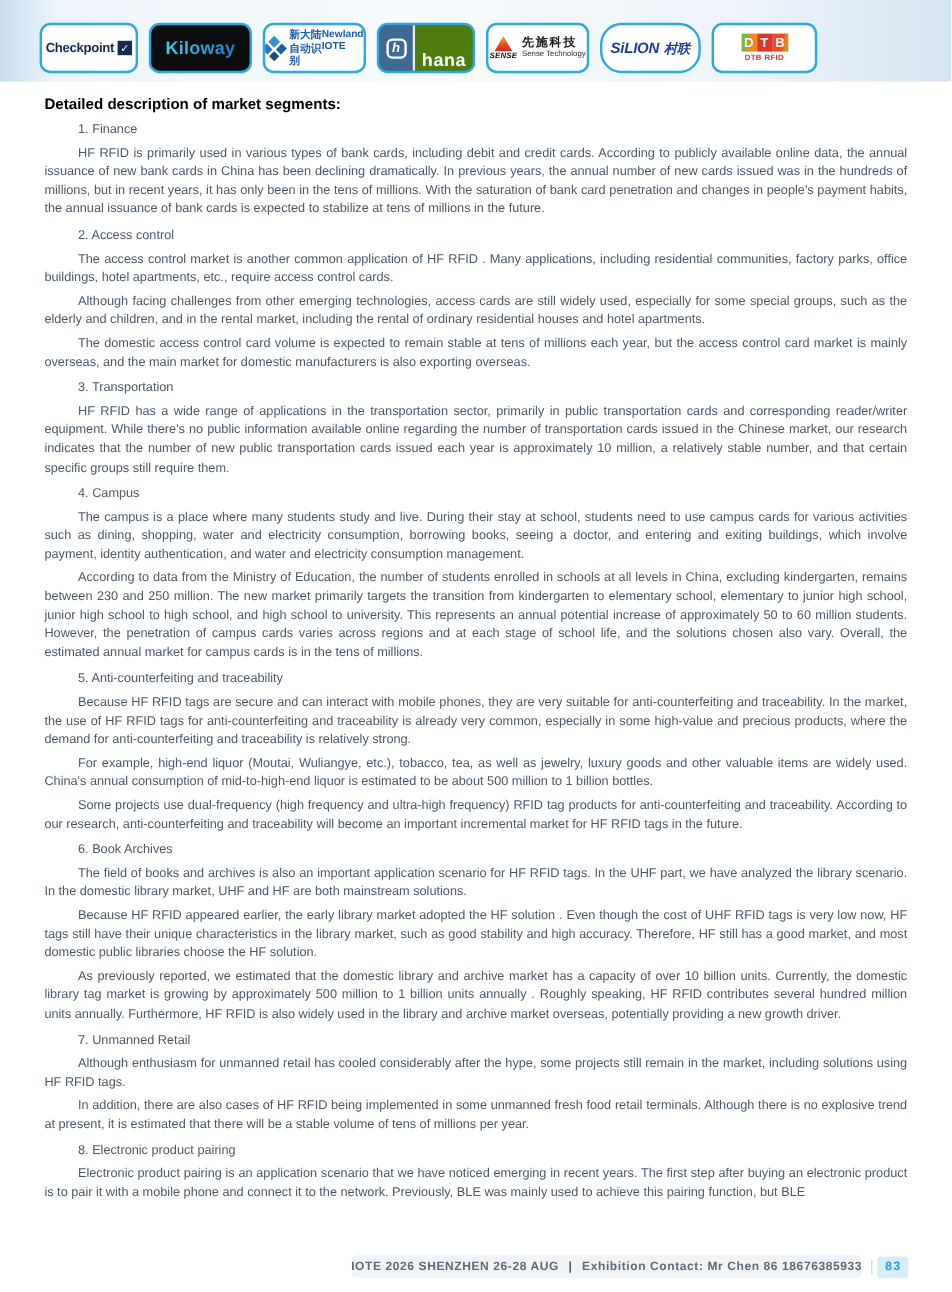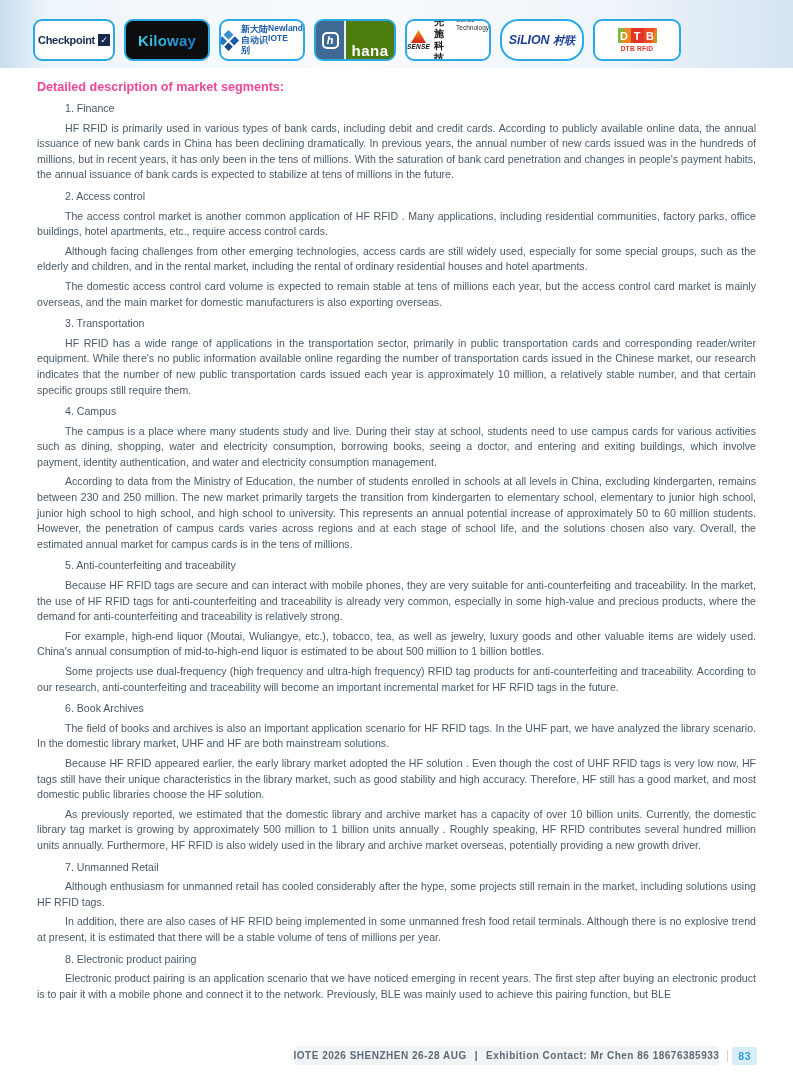--- a/index.html
+++ b/index.html
@@ -70,21 +70,21 @@
   
   .card-sense { width: 86px; gap: 4px; }
   .sense-mark { display: flex; flex-direction: column; align-items: center; }
   .sense-tri {
     width: 15px; height: 13px;
     background: linear-gradient(180deg, #f59b1d 0%, #d92f20 85%);
     clip-path: polygon(50% 0, 100% 100%, 0 100%);
     position: relative;
   }
   .sense-word { font-size: 6.5px; font-weight: bold; font-style: italic; color: #111111; letter-spacing: 0.2px; }
-  .sense-text { display: flex; flex-direction: row; line-height: 1.2; }
+  .sense-text { display: flex; flex-direction: column; line-height: 1.2; }
   .sense-cn { font-size: 10px; font-weight: bold; color: #19191b; letter-spacing: 1.5px; }
   .sense-en { font-size: 6.5px; color: #2b2b2d; }
   
   .card-silion { width: 84px; gap: 4px; border-radius: 18px; }
   .silion-en { font-size: 12.5px; font-weight: 900; font-style: italic; color: #1e3f96; letter-spacing: -0.2px; }
   .silion-cn { font-size: 11px; font-weight: 900; font-style: italic; color: #1e3f96; }
   
   .card-dtb { width: 88px; }
   .dtb-stack { display: flex; flex-direction: column; align-items: center; gap: 2px; }
   .dtb-tiles { display: flex; }
@@ -92,42 +92,42 @@
     width: 13px; height: 15px; color: #ffffff; font-weight: bold; font-size: 11px;
     display: flex; align-items: center; justify-content: center;
   }
   .tile-d { background: linear-gradient(100deg, #6cbe45 18%, #f0871d 55%); }
   .tile-t { background: #e13327; }
   .tile-b { background: linear-gradient(100deg, #ef4a24 60%, #f0871d 80%, #6cbe45 96%); }
   .dtb-sub { font-size: 6.5px; font-weight: bold; color: #e13327; letter-spacing: 0.3px; }
 
   
   .content { width: 719px; margin: 12px auto 0; }
-  .doc-heading { font-size: 12.6px; font-weight: bold; color: #ec4899; margin-bottom: 7px; }
+  .doc-heading { font-size: 12.6px; font-weight: bold; color: #000000; margin-bottom: 7px; }
   .sec-title { font-size: 10.6px; font-weight: normal; color: #4a5968; padding-left: 28px; margin: 6px 0 4px; line-height: 15.6px; }
   .para {
     font-size: 10.6px; color: #4a5968; line-height: 15.6px;
     text-align: justify; text-indent: 28px; margin: 4px 0;
   }
 
   
   .footer {
     position: absolute; left: 0; right: 36px; bottom: 12px;
     display: flex; align-items: center; justify-content: flex-end;
   }
   .footer-strip {
     background: #f0f4f7; border-radius: 4px; padding: 4px 0;
     font-size: 10px; font-weight: bold; color: #5d6a75; letter-spacing: 0.5px;
     display: flex; align-items: center; gap: 8px; white-space: nowrap;
   }
   .footer-sep { color: #4e5a64; font-weight: bold; }
   .footer-divider { width: 1px; height: 12px; background: #c9d3da; margin: 0 4px 0 8px; }
   .page-badge {
     background: #d9edf9; color: #2b9fd9; font-size: 10.5px; font-weight: bold;
-    padding: 3px 6px; border-radius: 3px; letter-spacing: 0.5px;
+    padding: 3px 6px; border-radius: 3px; letter-spacing: 0.5px; font-family: Liberation Mono, monospace;
   }
 </style>
 </head>
 <body>
 
 <div class="page">
 
   <header class="banner">
 
     <div class="logo-card card-checkpoint">

